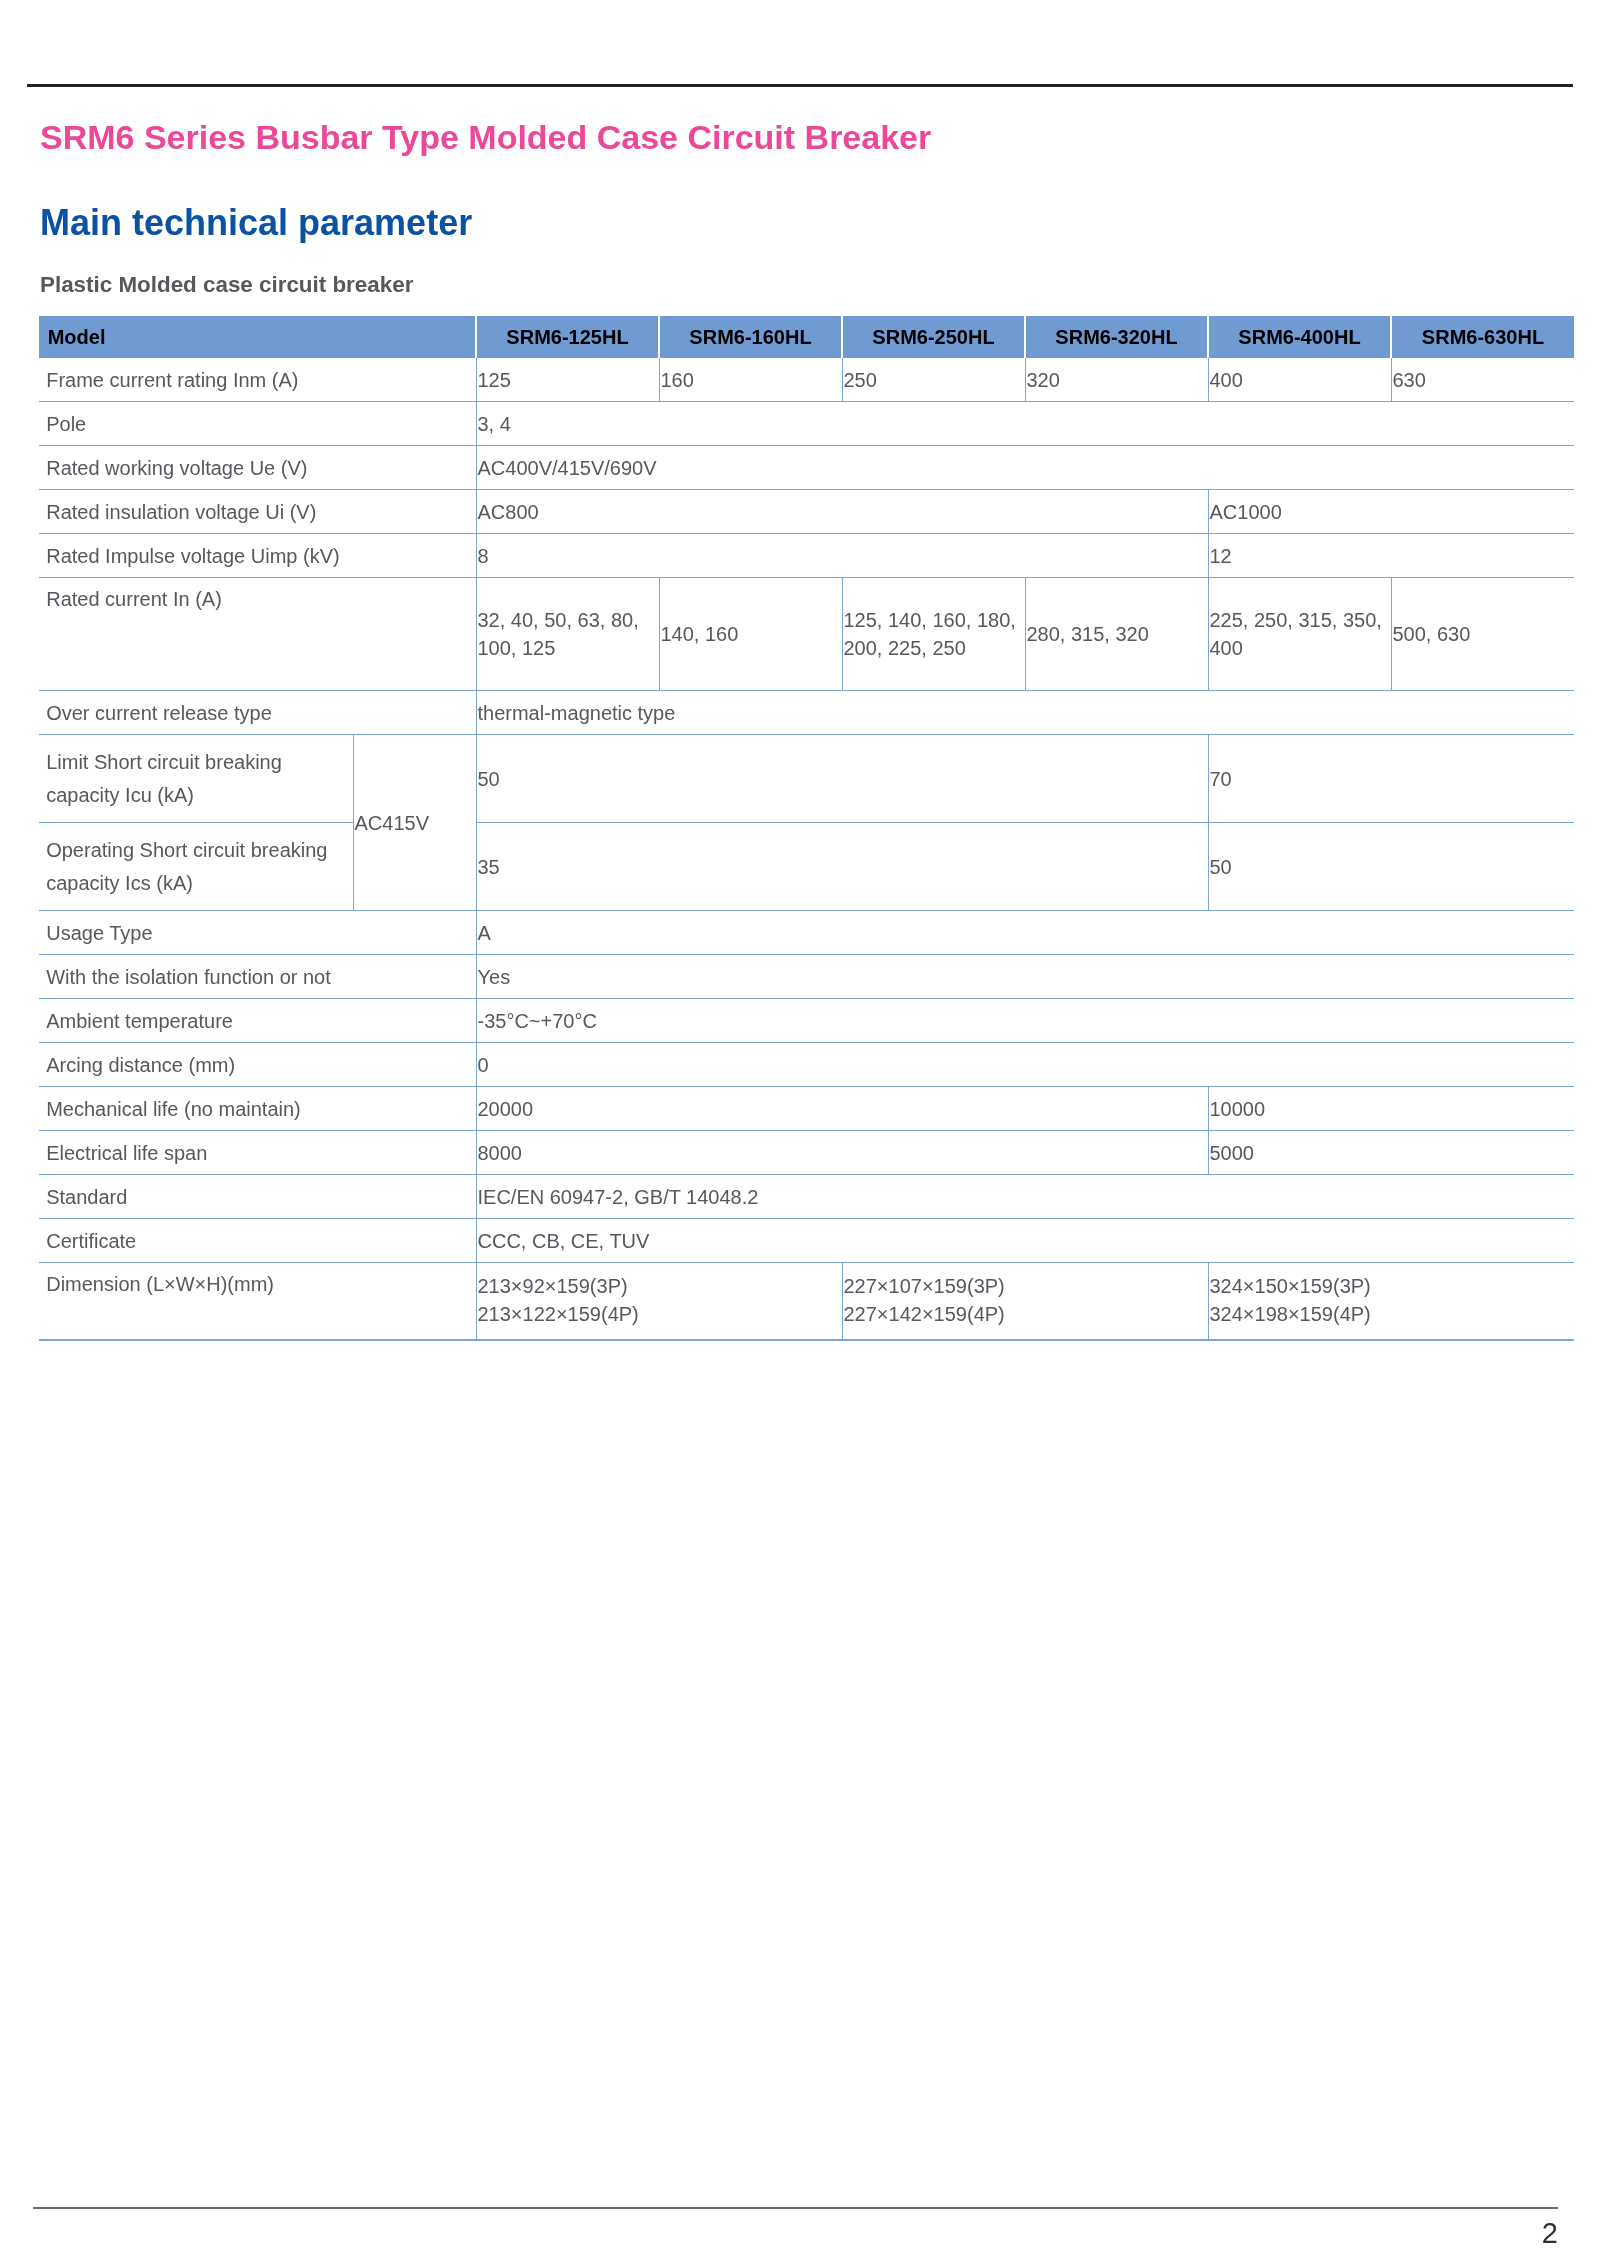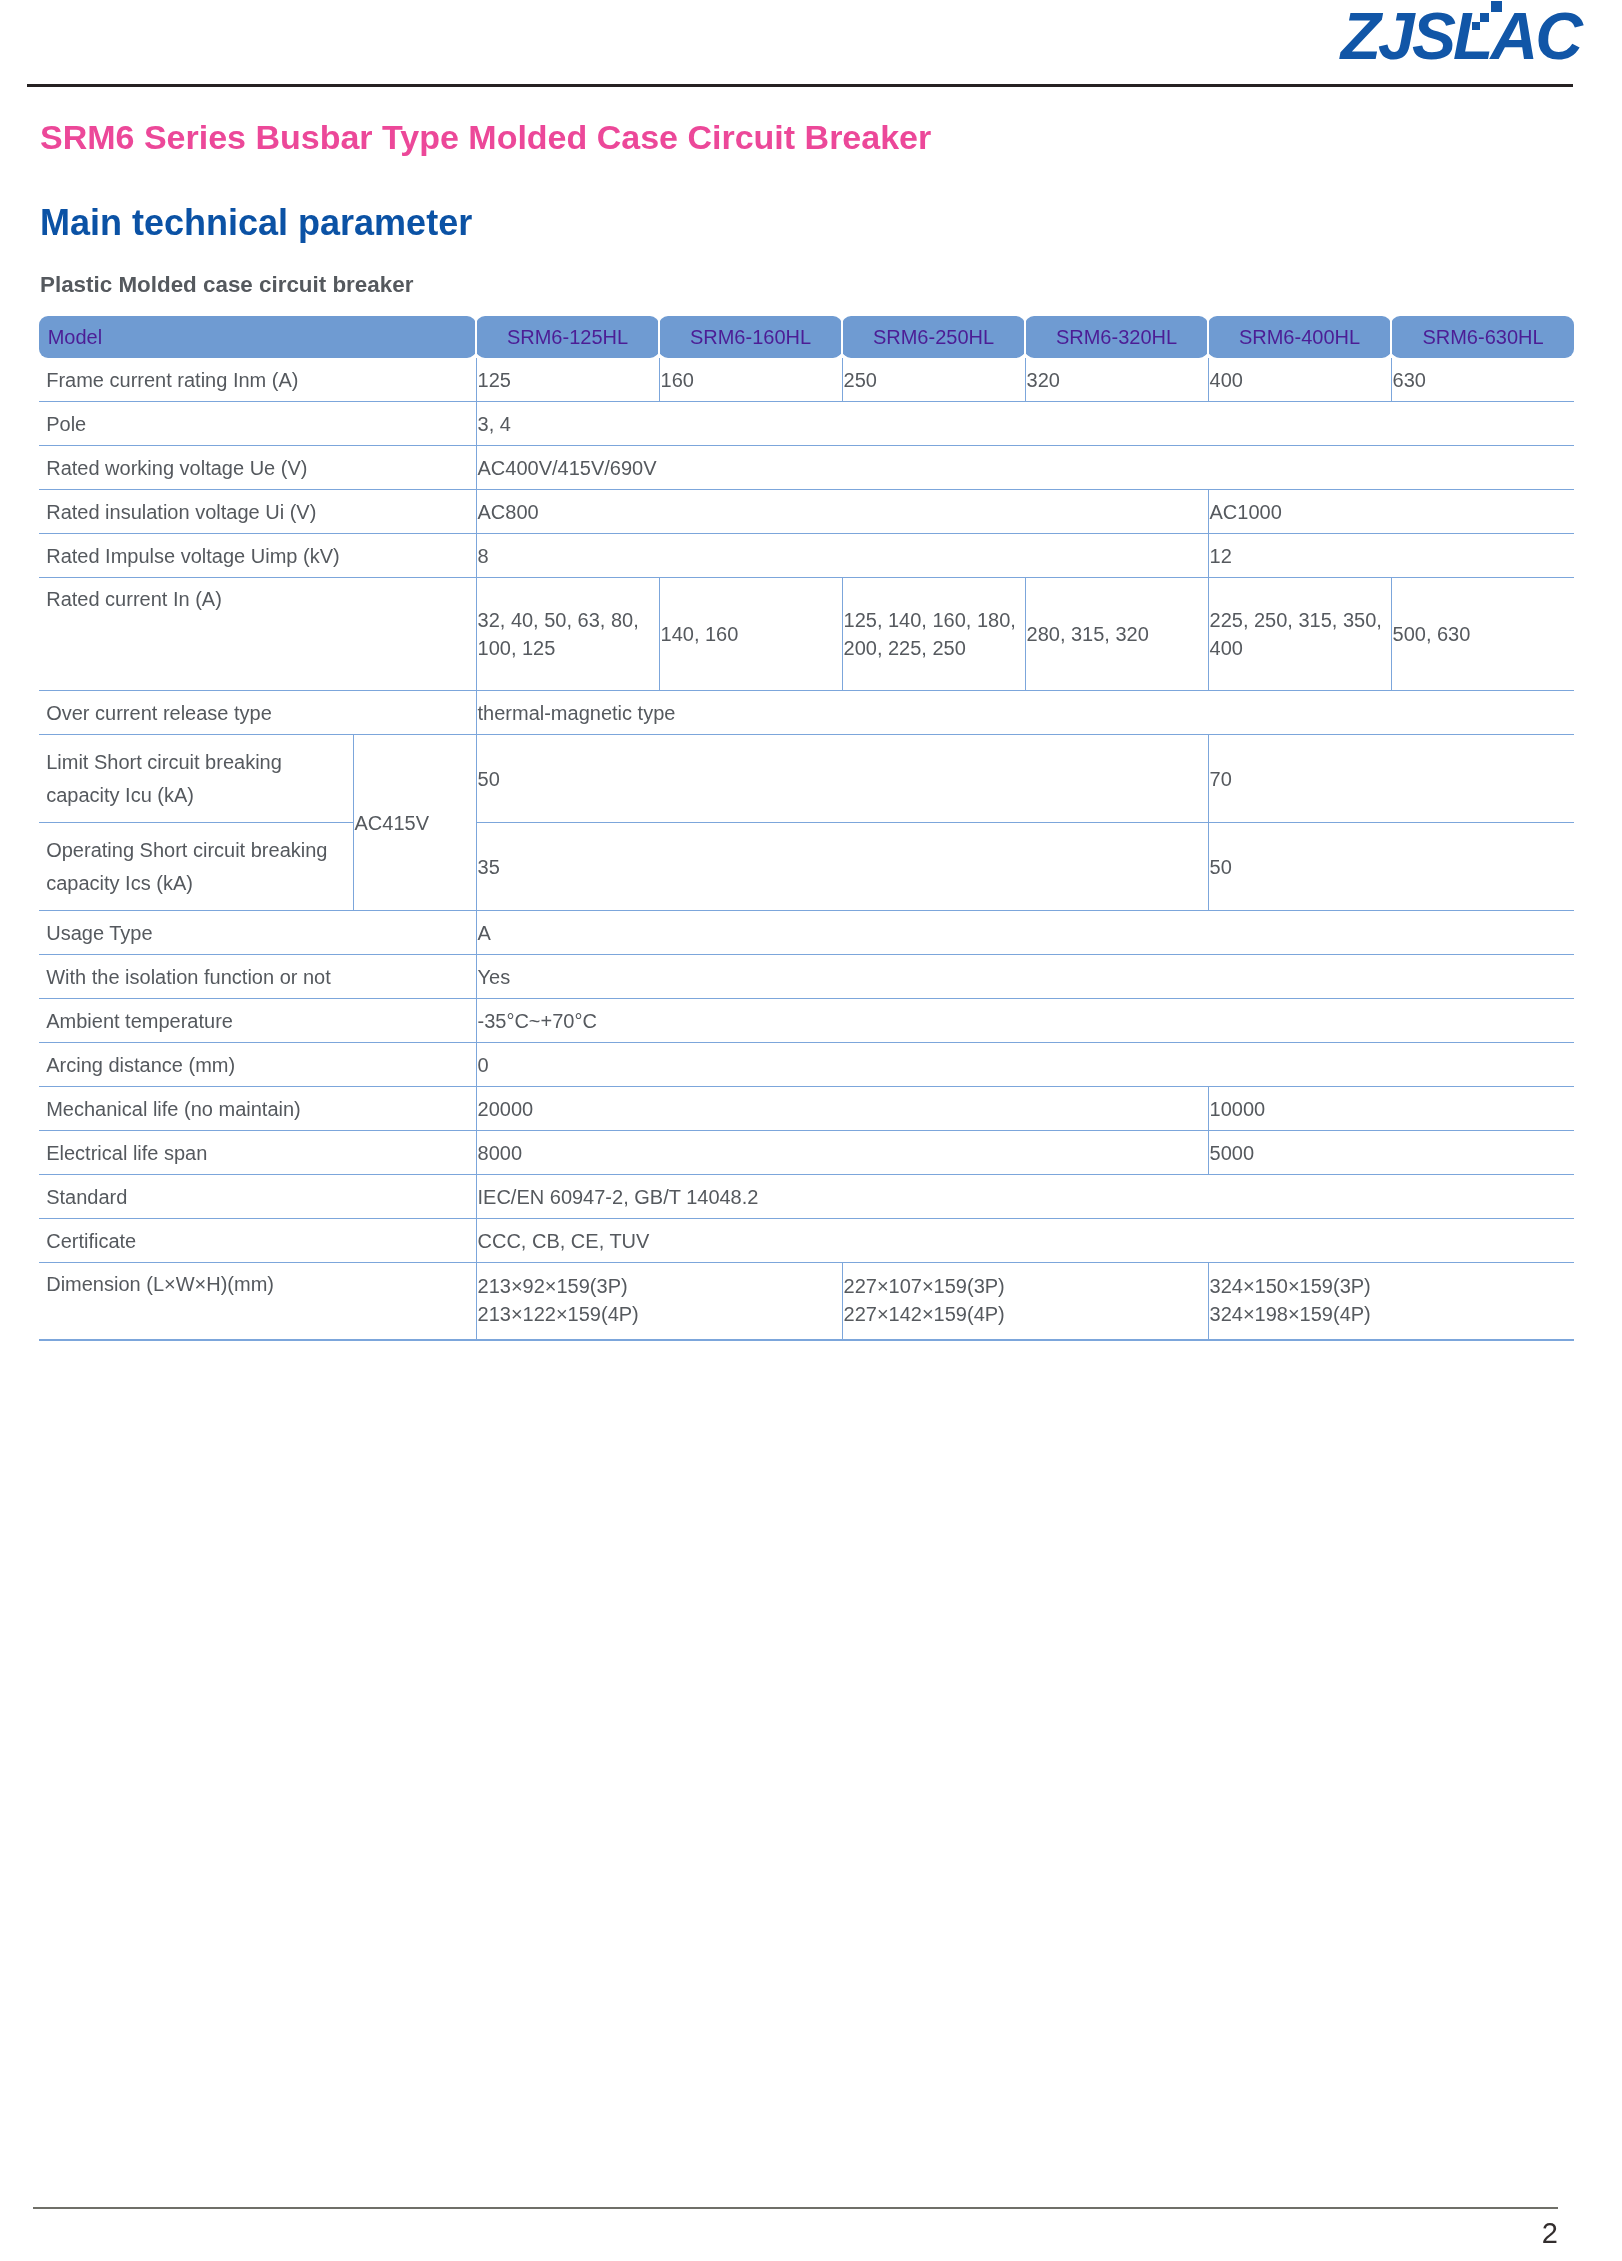--- a/index.html
+++ b/index.html
@@ -64,27 +64,26 @@
     position: absolute;
     left: 39px; top: 316px;
     width: 1533px;
     border-collapse: collapse;
     table-layout: fixed;
     font-size: 20px;
     color: #55595e;
   }
   .param-table th {
     background: #6f9bd2;
-    color: #4c1d95;
-    font-weight: normal;
+    color: #000000;
+    font-weight: bold;
     height: 40px;
     text-align: center;
     border-left: 2.2px solid #ffffff;
     overflow: hidden;
-    border-radius: 9px;
   }
   .param-table th.model-h {
     text-align: left;
     padding-left: 8.7px;
     border-left: none;
   }
   .param-table td {
     text-align: left;
     vertical-align: middle;
     border-top: 1.4px solid #7ca6db;
@@ -115,27 +114,20 @@
     top: 2217px; right: 64px;
     font-size: 29px;
     color: #332e2e;
   }
 </style>
 </head>
 <body>
 
 <div class="page">
 
-  <div class="logo">
-    <span>ZJSLAC</span>
-    <span class="px px1"></span>
-    <span class="px px2"></span>
-    <span class="px px3"></span>
-    <span class="px pxw"></span>
-  </div>
   <div class="top-rule"></div>
 
   <div class="doc-title">SRM6 Series Busbar Type Molded Case Circuit Breaker</div>
   <div class="section-title">Main technical parameter</div>
   <div class="subsection-title">Plastic Molded case circuit breaker</div>
 
   <table class="param-table">
     <colgroup>
       <col style="width:314px">
       <col style="width:123px">

